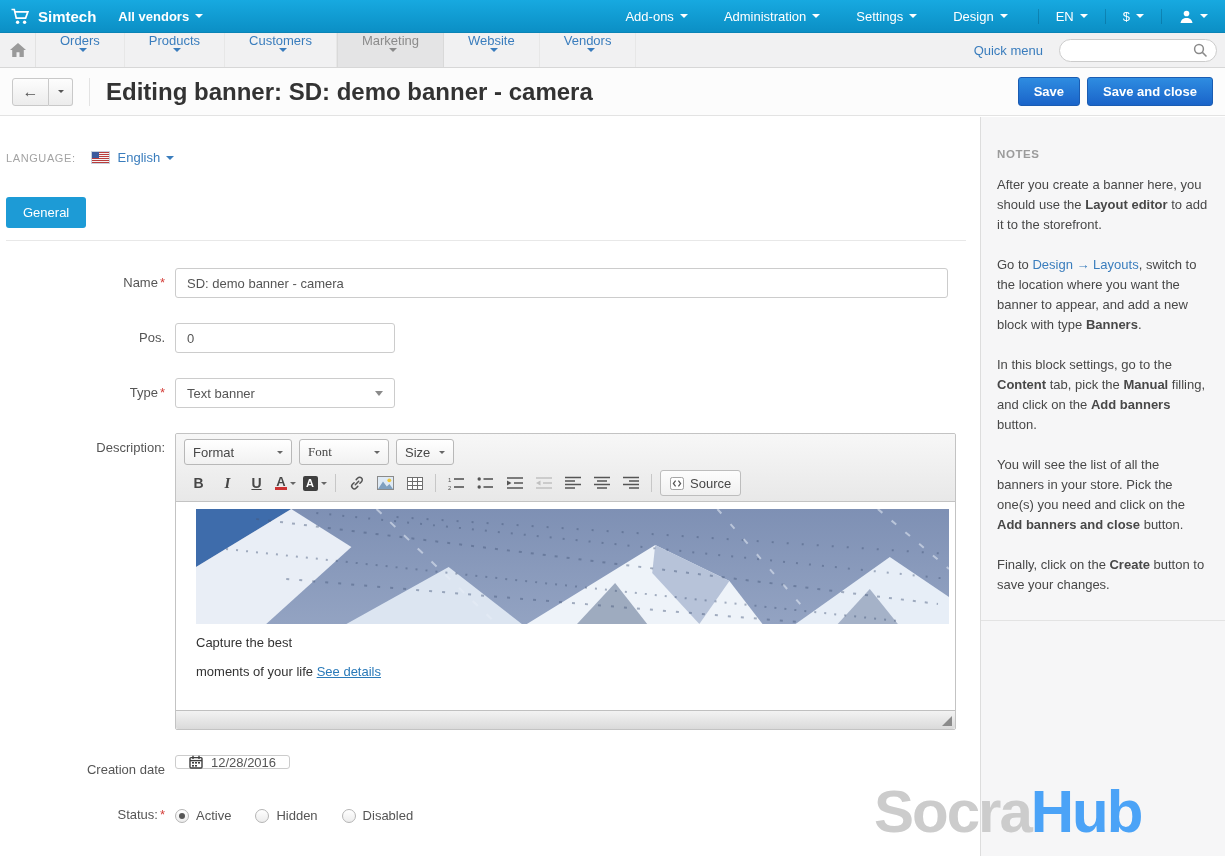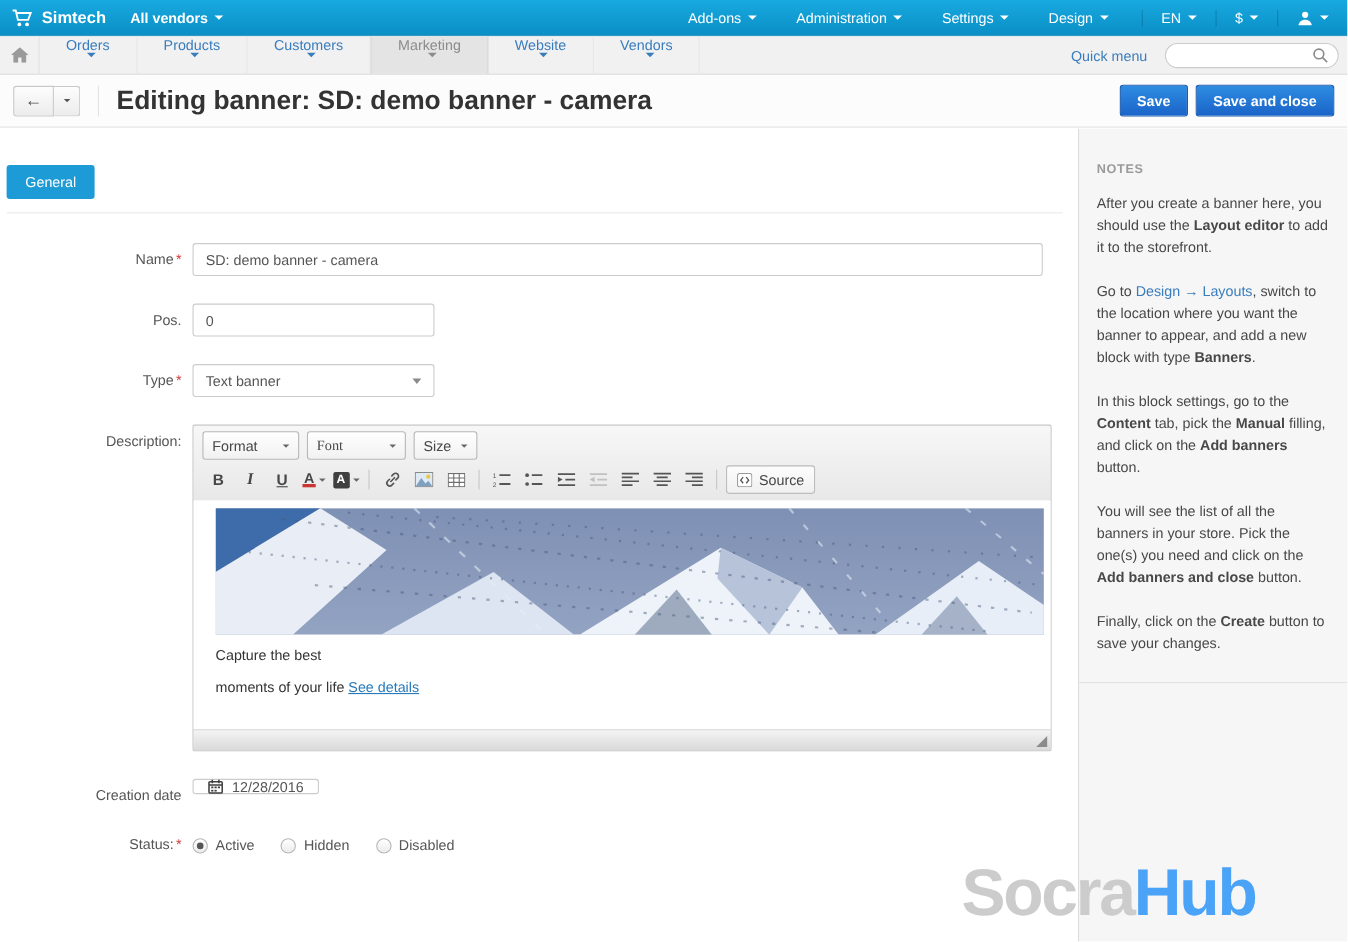--- a/index.html
+++ b/index.html
@@ -101,21 +101,21 @@
 
   
   .editor { width:781px; border:1px solid #c3c3c3; border-radius:2px; background:#fff; }
   .ed-toolbar { background:linear-gradient(#f7f7f7,#e8e8e8); padding:5px 8px; border-bottom:1px solid #c3c3c3; border-radius:2px 2px 0 0; }
   .ed-row { display:flex; align-items:center; }
   .ed-row + .ed-row { margin-top:5px; }
   .ed-dd {
     height:26px; background:linear-gradient(#fff,#f1f1f1); border:1px solid #b8b8b8; border-radius:3px;
     display:flex; align-items:center; justify-content:space-between; padding:0 8px; color:#474747; margin-right:7px; cursor:pointer;
   }
-  .ed-dd.w1{ width:88px; } .ed-dd.w2{ width:90px;font-family:Liberation Serif, serif; } .ed-dd.w3{ width:58px; }
+  .ed-dd.w1{ width:108px; } .ed-dd.w2{ width:90px;font-family:Liberation Serif, serif; } .ed-dd.w3{ width:58px; }
   .ed-dd .caret { border-top-color:#666; }
   .tb-btn { width:29px; height:26px; display:flex; align-items:center; justify-content:center; border-radius:3px; cursor:pointer; color:#474747; }
   .tb-btn.disabled { color:#bdbdbd; cursor:default; }
   .tb-sep { width:1px; height:18px; background:#c7c7c7; margin:0 6px; }
   .glyph-b { font-weight:bold; font-size:14px; }
   .glyph-i { font-style:italic; font-family:"Liberation Serif", serif; font-size:15px; font-weight:bold; }
   .glyph-u { text-decoration:underline; font-size:14px; font-weight:bold; }
   .color-a { font-weight:bold; font-size:13px; line-height:11px; border-bottom:3px solid #cc3333; padding:0 1px; }
   .bgcolor-a { background:#3f3f3f; color:#fff; font-weight:bold; font-size:11px; width:15px; height:15px; border-radius:2px; display:flex; align-items:center; justify-content:center; }
   .mini-caret { width:0; height:0; border-left:3px solid transparent; border-right:3px solid transparent; border-top:3px solid #666; margin-left:3px; }
@@ -265,20 +265,28 @@
   <span class="tb-divider"></span>
   <span class="page-title">Editing banner: SD: demo banner - camera</span>
   <span class="title-actions">
     <button class="btn-primary">Save</button>
     <button class="btn-primary">Save and close</button>
   </span>
 </div>
 
 <div class="main">
 
+  <div class="language-row">
+    <span class="lang-label">LANGUAGE:</span>
+    <span class="flag"></span>
+    <span class="lang-link">
+      <span>English</span>
+      <span class="caret"></span>
+    </span>
+  </div>
 
   <span class="tab-btn">General</span>
   <hr class="tabs-sep">
 
   <div class="form">
 
     <div class="form-row">
       <span class="form-label"><span>Name</span><span class="req">*</span></span>
       <input class="inp name" value="SD: demo banner - camera" style="">
     </div>

